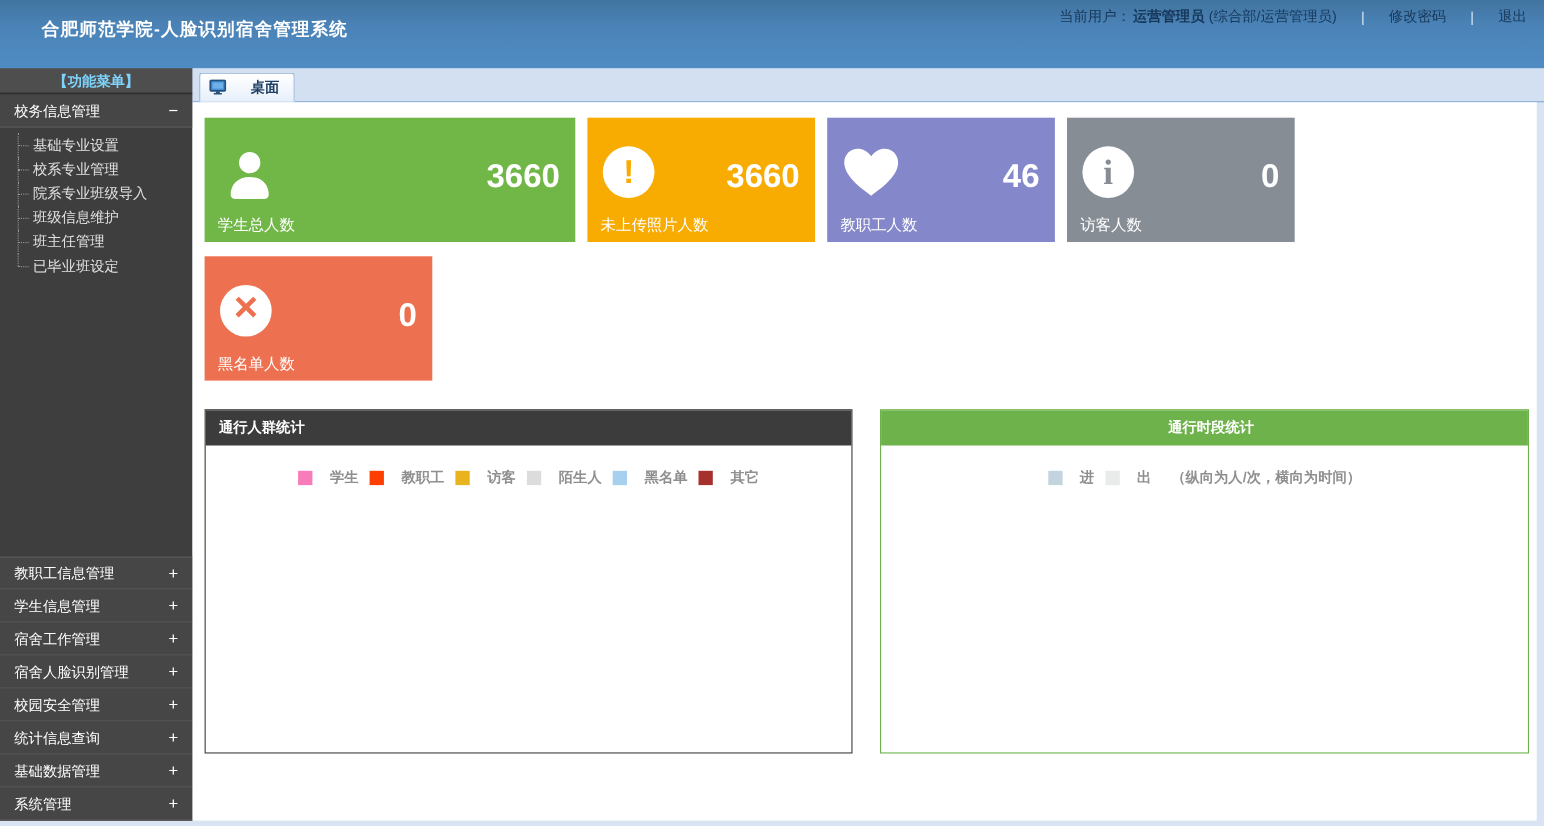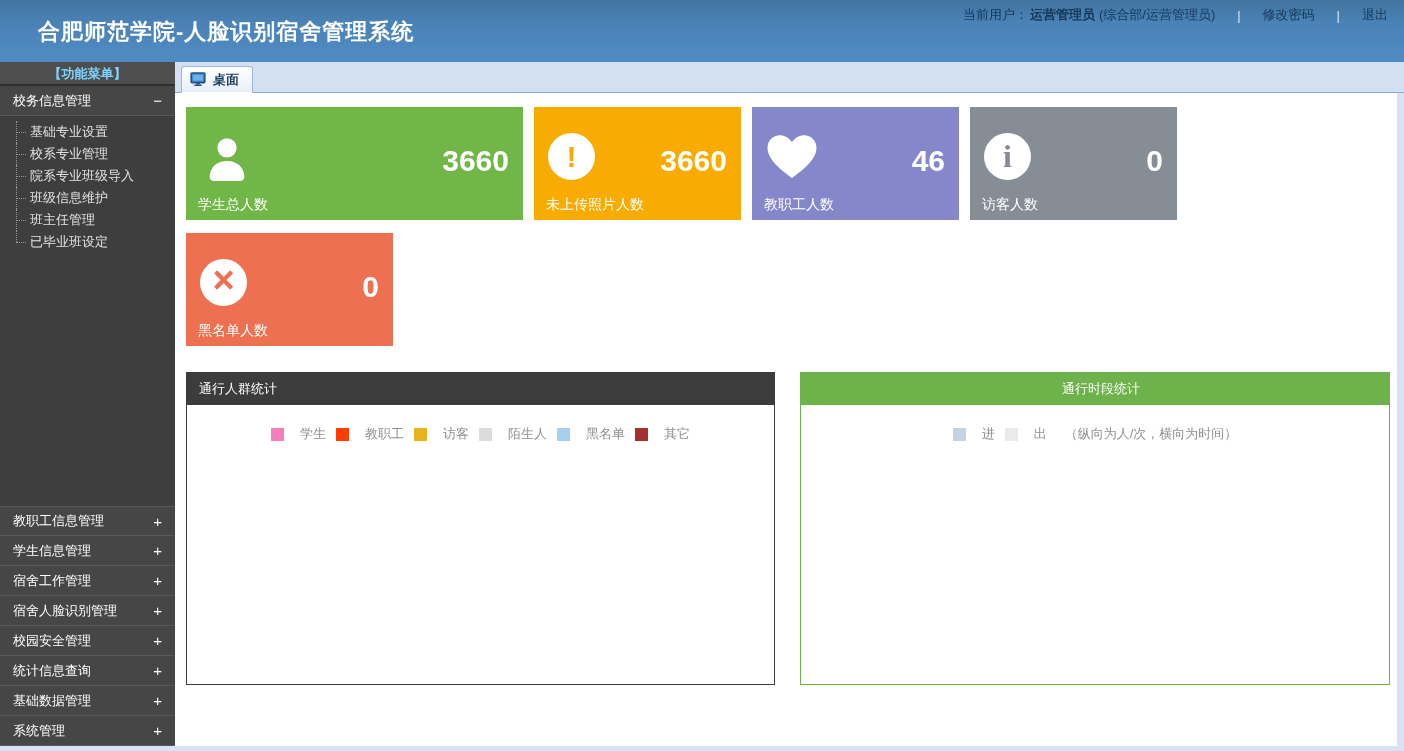--- a/index.html
+++ b/index.html
@@ -4,21 +4,21 @@
 <style>
   * { margin:0; padding:0; box-sizing:border-box; }
   html,body { width:1404px; height:751px; overflow:hidden;
     font-family:"Liberation Sans","DejaVu Sans",sans-serif; }
   body { background:#d9e3f3; }
 
   
   .topbar { height:62px; position:relative;
     background:linear-gradient(180deg,#41749f 0%,#4a82b6 35%,#4f8cc3 100%); }
   .app-title { position:absolute; left:38px; top:17px; color:#ffffff;
-    font-size:22px; font-weight:bold; letter-spacing:1px; }
+    font-size:16px; font-weight:bold; letter-spacing:1px; }
   .user-line { position:absolute; top:6px; right:16px; display:flex;
     align-items:center; font-size:13px; color:#16375a; white-space:nowrap;margin-left:26px; }
   .user-line .uname { font-weight:bold; margin:0 4px 0 2px; }
   .user-line .divider { color:#d8e7f4; margin:0 22px; font-size:13px; }
   .user-line .linklike { cursor:pointer; }
 
   
   .layout { display:flex; height:689px; background:#d9e3f3; }
 
   
@@ -40,21 +40,21 @@
     border-top:1px dotted #979797; }
   .subitem:last-child::before { bottom:50%; }
   .sidebar-filler { flex:1; }
   .collapsed-groups .group:first-child { border-top:1px solid #5a5a5a; }
 
   
   .main { flex:1; display:flex; flex-direction:column; min-width:0; }
   .tabstrip { height:31px; background:#d2e0f2; border-bottom:1px solid #86abd4;
     display:flex; align-items:flex-end; padding-left:6px; flex-shrink:0; }
   .tab { height:27px; margin-bottom:-1px; display:flex; align-items:center;
-    gap:7px; padding:0 13px 0 8px; font-size:13px; font-weight:bold; color:#1d3f63;
+    gap:22px; padding:0 13px 0 8px; font-size:13px; font-weight:bold; color:#1d3f63;
     background:linear-gradient(180deg,#ffffff 0%,#f2f7fd 55%,#e6effa 100%);
     border:1px solid #9db9da; border-bottom:1px solid #fcfdfe;
     border-radius:3px 3px 0 0; cursor:pointer; }
   .content { flex:1; background:#ffffff; margin:0 7px 5px 0; position:relative;
     overflow:hidden; }
 
   
   .cards { position:absolute; left:11px; top:14px; }
   .cards-row { display:flex; gap:11px; }
   .cards-row + .cards-row { margin-top:13px; }
@@ -65,21 +65,21 @@
   .card-icon { position:absolute; left:14px; top:26px; }
   .icon-circle { width:47px; height:47px; background:#ffffff; border-radius:50%;
     display:flex; align-items:center; justify-content:center; overflow:hidden; }
   .glyph-excl { font-size:30px; font-weight:bold; }
   .glyph-info { font-family:"Liberation Serif","DejaVu Serif",serif;
     font-size:32px; font-weight:bold; }
   .glyph-cross { font-size:38px; font-weight:bold; margin-top:-4px; }
 
   
   .panels { position:absolute; left:11px; top:279px; display:flex; gap:25px; }
-  .panel { width:589px; height:313px; background:#ffffff; border:1px solid #3c3c3c; }
+  .panel { width:589px; height:313px; background:#ffffff; border:1px solid #3c3c3c;font-weight:bold; }
   .panel.p2 { width:590px; }
   .panel-header { height:32px; line-height:32px; padding-left:12px; color:#ffffff;
     font-size:13px; }
   .panel-body { position:relative; height:279px; }
   .legend { display:flex; justify-content:center; align-items:center; gap:10px;
     margin-top:20px; font-size:13px; color:#8f8f8f; }
   .legend-item { display:flex; align-items:center; gap:16px; cursor:pointer; }
   .sq { width:13px; height:13px; display:inline-block; }
   .legend-note { margin-left:8px; color:#8f8f8f; }
 </style>

